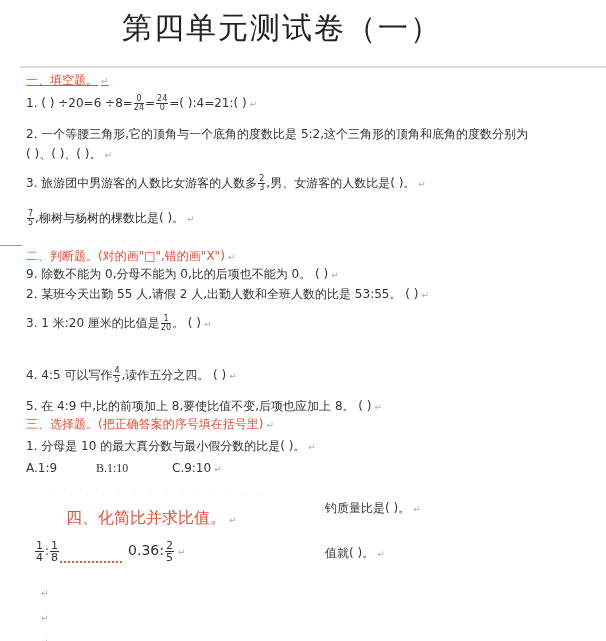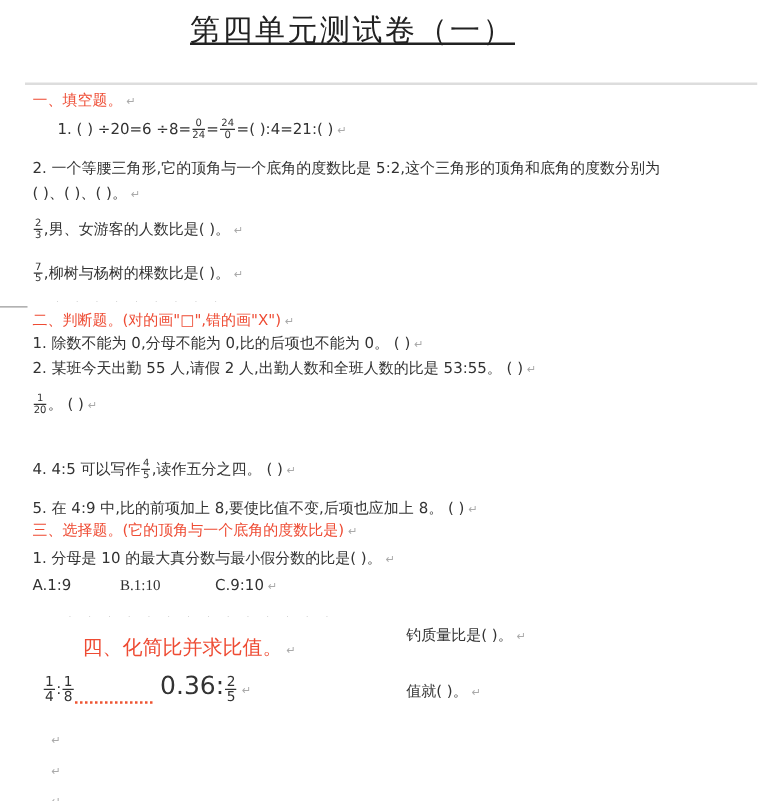--- a/index.html
+++ b/index.html
@@ -4,21 +4,21 @@
   <style>
     html, body { margin: 0; padding: 0; background: #ffffff; }
     body {
       width: 606px; height: 641px; overflow: hidden; position: relative;
       font-family: "DejaVu Sans", "Liberation Sans", sans-serif;
       color: #333333;
     }
     .title {
       position: absolute; left: 0; top: 8px; width: 564px; text-align: center;
       font-family: "DejaVu Serif", "Liberation Serif", serif;
-      font-size: 24px; color: #222; letter-spacing: 2px; text-decoration: underline;
+      font-size: 30px; color: #222; letter-spacing: 2px;
     }
     .rule {
       position: absolute; left: 20px; top: 66px; width: 586px; height: 2px;
       background: #dddddd;
     }
     .rule2 {
       position: absolute; left: 0; top: 245px; width: 22px; height: 1px;
       background: #999;
     }
     .line {
@@ -44,84 +44,84 @@
     }
     .right-frag { position: absolute; left: 325px; font-size: 12px; }
   </style>
 </head>
 <body>
 
 <div>
   <div class="title">第四单元测试卷（一）</div>
   <div class="rule"></div>
 
-  <div class="line heading" style="top:72px;">
+  <div class="line heading" style="top:72px;text-decoration:underline;">
     <span>一、填空题。</span><span class="pm">↵</span>
   </div>
 
-  <div class="line" style="top:95px;margin-left:20px;">
+  <div class="line" style="top:95px;">
     <span>1. (      ) ÷20=6 ÷8=</span><span class="frac"><span class="num">0</span><span class="den">24</span></span><span>=</span><span class="frac"><span class="num">24</span><span class="den">0</span></span><span>=(      ):4=21:(      )</span><span class="pm">↵</span>
   </div>
 
   <div class="line" style="top:126px;">2. 一个等腰三角形,它的顶角与一个底角的度数比是 5:2,这个三角形的顶角和底角的度数分别为</div>
   <div class="line" style="top:146px;">
     <span>(      )、(      )、(      )。</span><span class="pm">↵</span>
   </div>
 
   <div class="line" style="top:175px;">
-    <span class="frac"><span class="num">2</span><span class="den">3</span></span><span>,男、女游客的人数比是(      )。</span><span class="pm">↵</span>
+    <span>3. 旅游团中男游客的人数比女游客的人数多</span><span class="frac"><span class="num">2</span><span class="den">3</span></span><span>,男、女游客的人数比是(      )。</span><span class="pm">↵</span>
   </div>
 
   <div class="line" style="top:210px;">
     <span class="frac"><span class="num">7</span><span class="den">5</span></span><span>,柳树与杨树的棵数比是(      )。</span><span class="pm">↵</span>
   </div>
 
   <div class="rule2"></div>
   <div class="ghost" style="left:45px; top:238px;">· · · · · · · · ·</div>
 
   <div class="line heading" style="top:248px;">
     <span>二、判断题。(对的画"□",错的画"X")</span><span class="pm">↵</span>
   </div>
   <div class="line" style="top:266px;">
-    <span>1. 除数不能为 0,分母不能为 0,比的后项也不能为 0。   (      )</span><span class="pm">↵</span>
+    <span>9. 除数不能为 0,分母不能为 0,比的后项也不能为 0。   (      )</span><span class="pm">↵</span>
   </div>
   <div class="line" style="top:286px;">
     <span>2. 某班今天出勤 55 人,请假 2 人,出勤人数和全班人数的比是 53:55。  (      )</span><span class="pm">↵</span>
   </div>
   <div class="line" style="top:315px;">
-    <span class="frac"><span class="num">1</span><span class="den">20</span></span><span>。    (      )</span><span class="pm">↵</span>
+    <span>3. 1 米:20 厘米的比值是</span><span class="frac"><span class="num">1</span><span class="den">20</span></span><span>。    (      )</span><span class="pm">↵</span>
   </div>
   <div class="line" style="top:367px;">
     <span>4. 4:5 可以写作</span><span class="frac"><span class="num">4</span><span class="den">5</span></span><span>,读作五分之四。          (      )</span><span class="pm">↵</span>
   </div>
   <div class="line" style="top:398px;">
     <span>5. 在 4:9 中,比的前项加上 8,要使比值不变,后项也应加上 8。  (      )</span><span class="pm">↵</span>
   </div>
 
   <div class="line heading" style="top:416px;">
-    <span>三、选择题。(它的顶角与一个底角的度数比是)</span><span class="pm">↵</span>
+    <span>三、选择题。(把正确答案的序号填在括号里)</span><span class="pm">↵</span>
   </div>
   <div class="line" style="top:438px;">
     <span>1. 分母是 10 的最大真分数与最小假分数的比是(      )。</span><span class="pm">↵</span>
   </div>
   <div class="line" style="top:460px;">
     <span style="display:inline-block;width:70px;">A.1:9</span><span style="display:inline-block;width:76px;font-family:Liberation Serif, serif;">B.1:10</span><span>C.9:10</span><span class="pm">↵</span>
   </div>
 
   <div class="ghost" style="left:55px; top:490px;">· · · · · · · · · · · · · ·</div>
   <div class="right-frag" style="top:500px;text-align:right;">
     <span>钓质量比是(      )。</span><span class="pm">↵</span>
   </div>
 
   <div class="line heading big" style="top:510px;margin-left:32px;">
     <span>四、化简比并求比值。</span><span class="pm">↵</span>
   </div>
 
   <div class="line" style="top:540px; left:34px;">
-    <span class="frac big"><span class="num">1</span><span class="den">4</span></span><span>:</span><span class="frac big"><span class="num">1</span><span class="den">8</span></span><span class="squiggle"></span><span style="font-size:20px;">0.36:</span><span class="frac big"><span class="num">2</span><span class="den">5</span></span><span class="pm">↵</span>
+    <span class="frac big"><span class="num">1</span><span class="den">4</span></span><span>:</span><span class="frac big"><span class="num">1</span><span class="den">8</span></span><span class="squiggle"></span><span style="font-size:14px;">0.36:</span><span class="frac big"><span class="num">2</span><span class="den">5</span></span><span class="pm">↵</span>
   </div>
 
   <div class="right-frag" style="top:545px;">
     <span>值就(      )。</span><span class="pm">↵</span>
   </div>
 
   <div class="line pm" style="top:585px; left:38px;">↵</div>
   <div class="line pm" style="top:610px; left:38px;">↵</div>
   <div class="line pm" style="top:634px; left:38px;">↵</div>
 </div>

